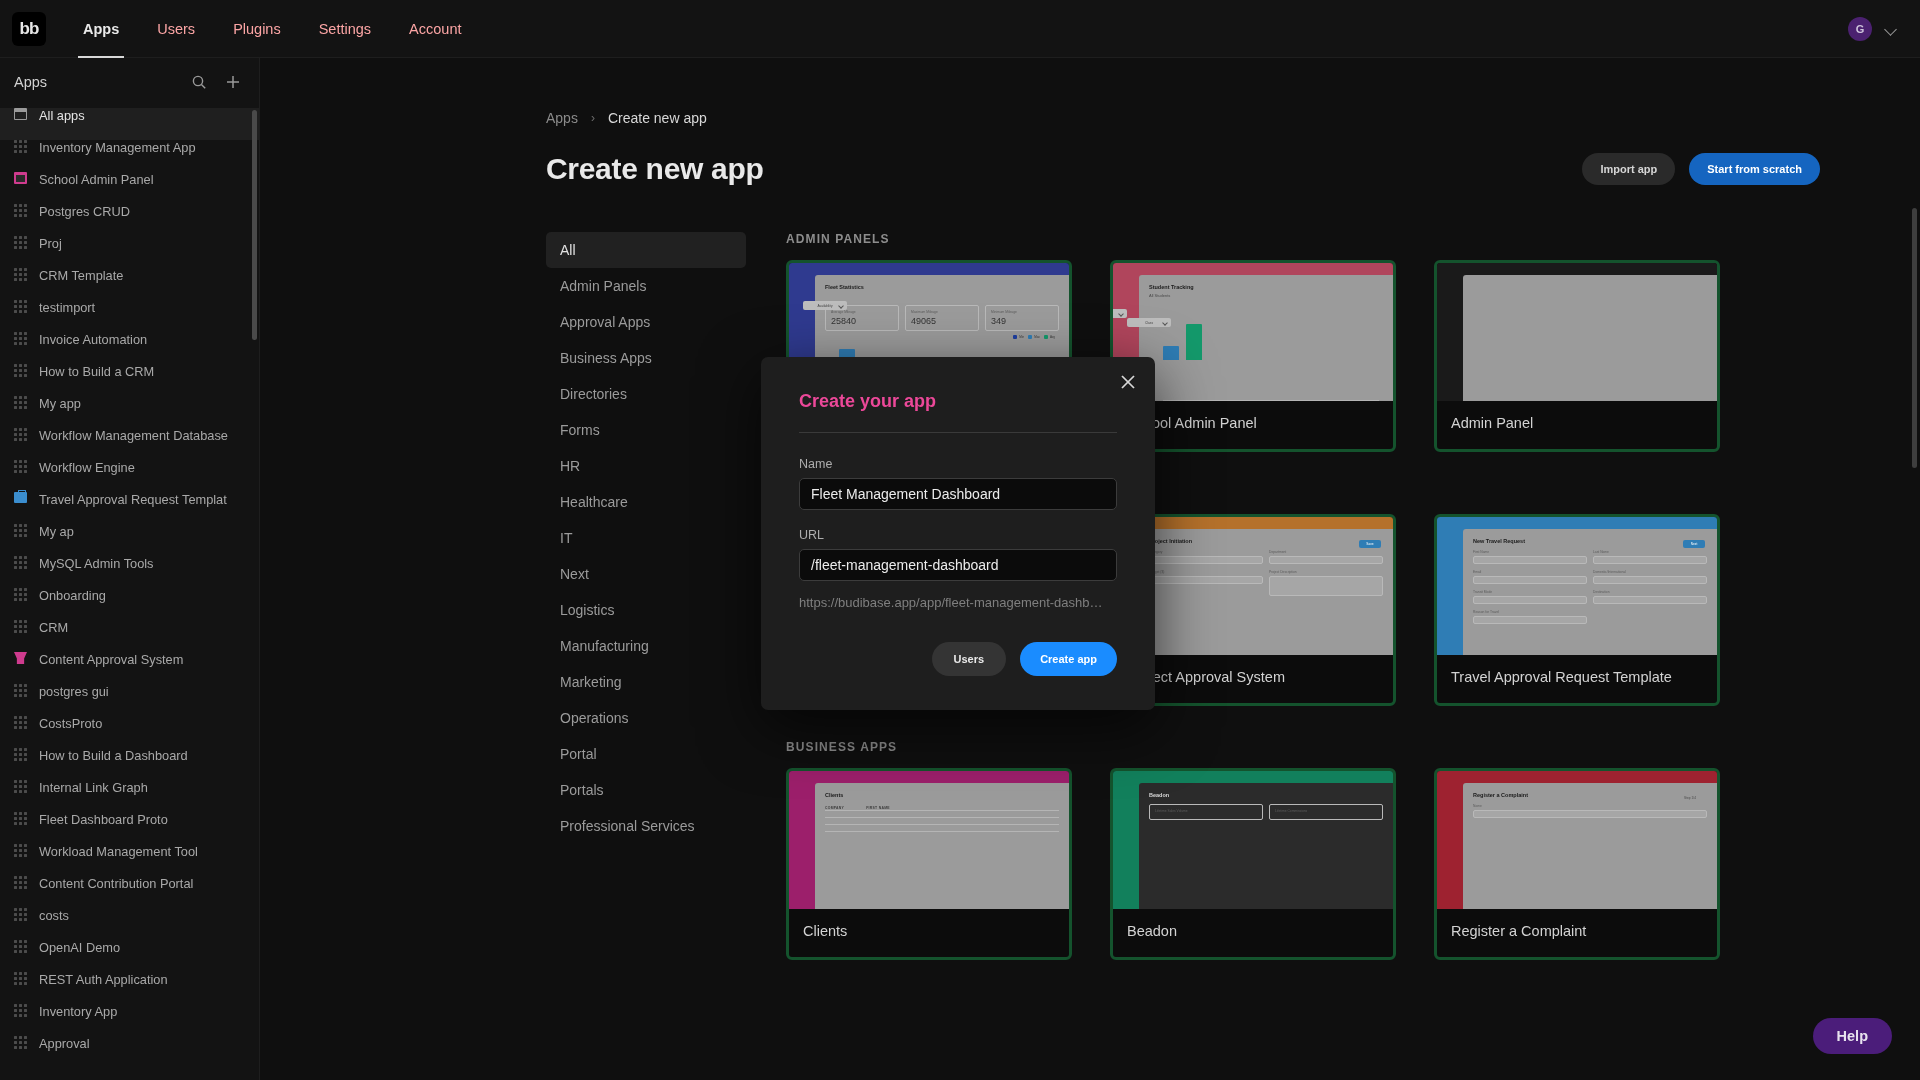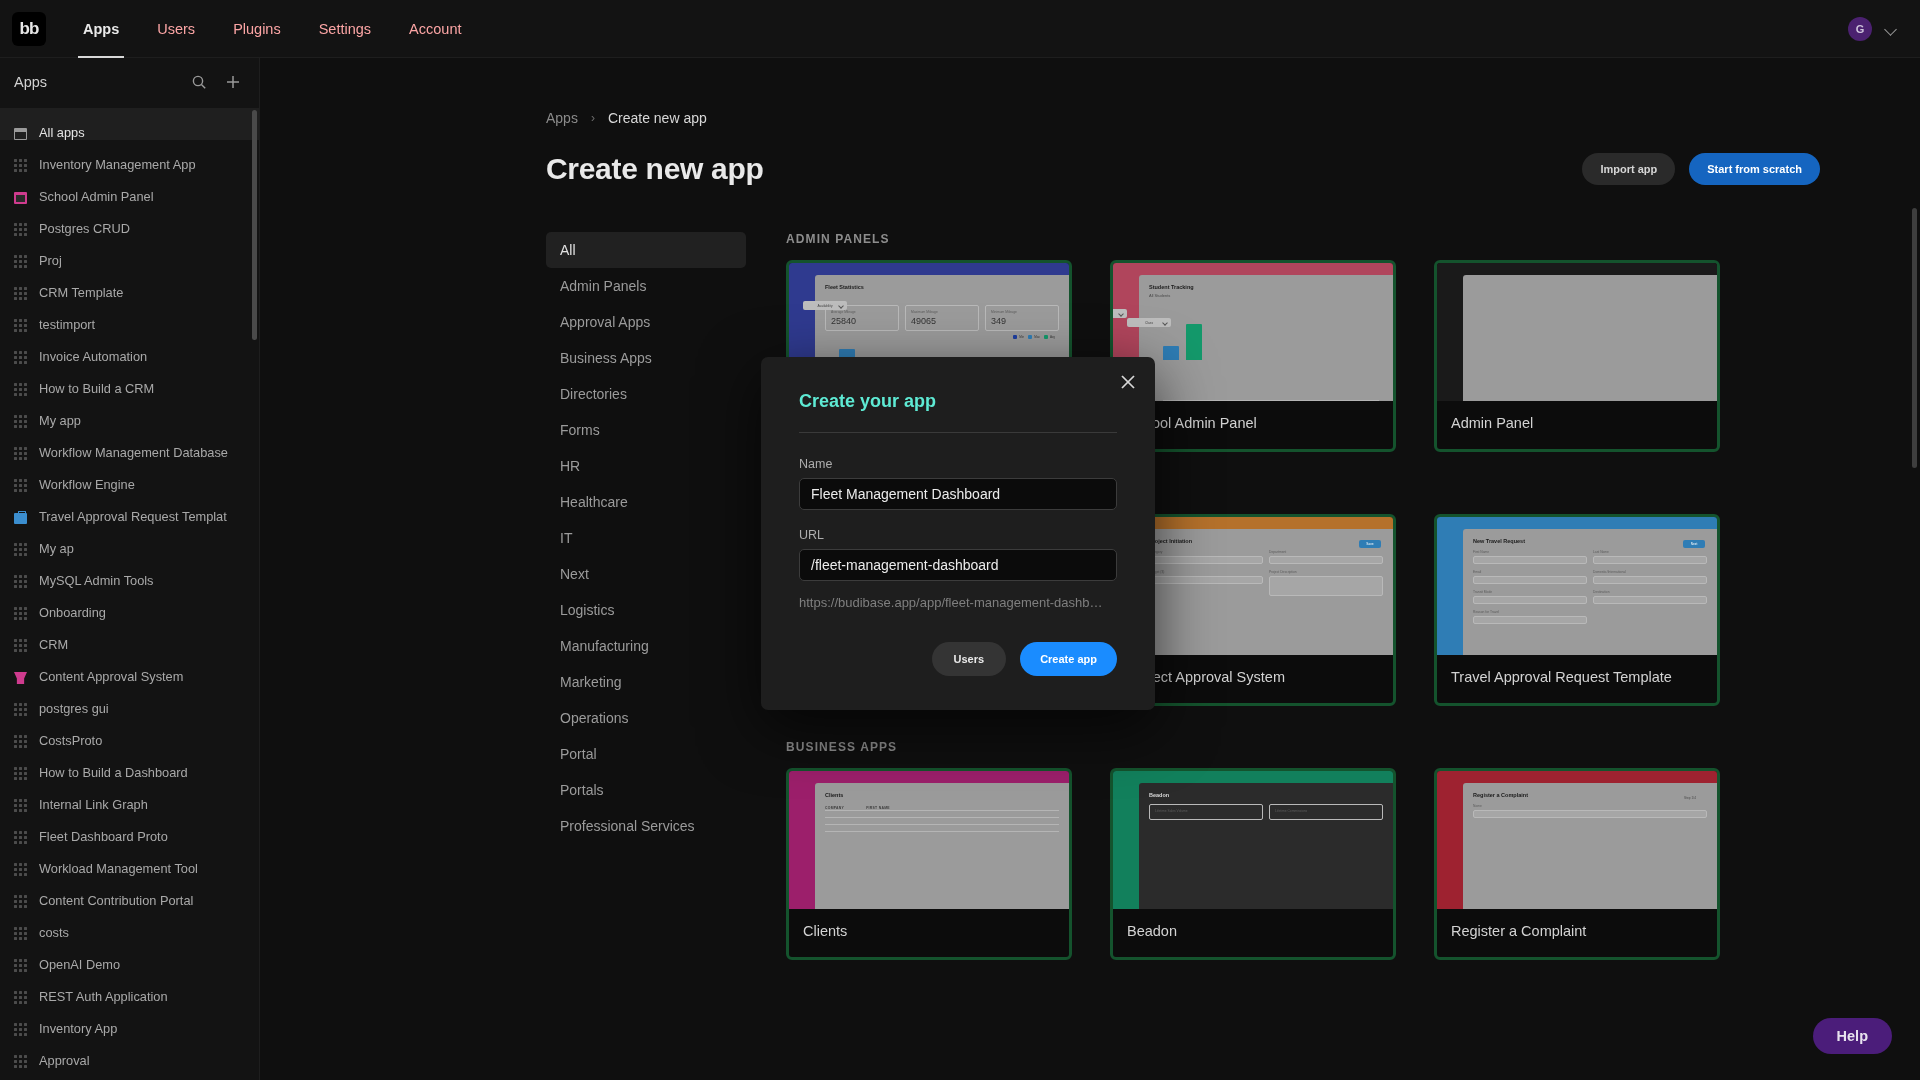--- a/index.html
+++ b/index.html
@@ -61,21 +61,21 @@
   }
   .sb-head {
     height:48px; display:flex; align-items:center;
     padding:0 18px 0 14px;
   }
   .sb-title { font-size:14.5px; color:#d2d2d2; }
   .sb-actions { margin-left:auto; display:flex; align-items:center; gap:18px; }
   .ic { width:16px; height:16px; display:block; cursor:pointer; }
   .sb-list { padding-top:2px; }
   .sb-item {
-    height:32px; display:flex; align-items:flex-end; gap:12px;
+    height:32px; display:flex; align-items:flex-start; gap:12px;
     padding-left:14px; cursor:pointer; font-size:12.8px; color:#a9a9a9;
   }
   .sb-item.active { background:#1f1f1f; color:#e4e4e4; }
   .icon-grid {
     width:13px; height:13px; flex:0 0 13px;
     display:grid; grid-template-columns:repeat(3,1fr); grid-template-rows:repeat(3,1fr);
     gap:2px;
   }
   .icon-grid i { background:#4c4c4c; border-radius:0.5px; display:block; }
   .icon-box {
@@ -187,21 +187,21 @@
   
   .modal-layer { position:absolute; inset:0; z-index:40; }
   .modal {
     position:absolute; left:761px; top:357px; width:394px;
     background:#1e1e1e; border-radius:7px; padding:26px 38px 34px;
     box-shadow:0 18px 60px rgba(0,0,0,.65);
   }
   .modal-close {
     position:absolute; right:16px; top:14px; width:22px; height:22px; cursor:pointer;
   }
-  .modal-title { font-size:18px; font-weight:700; color:#5eead4; margin-top:8px; }
+  .modal-title { font-size:18px; font-weight:700; color:#ec4899; margin-top:8px; }
   .modal-rule { height:1px; background:#3a3a3a; margin:20px 0 24px; }
   .fld-label { font-size:12.5px; color:#adadad; margin-bottom:7px; }
   .fld-input {
     width:100%; height:32px; background:#0b0b0b; border:1px solid #3c3c3c;
     border-radius:5px; color:#ececec; font-size:14px; padding:0 11px;
     font-family:"Liberation Sans", sans-serif;
   }
   .fld-gap { height:18px; }
   .url-hint { font-size:13px; color:#7f7f7f; margin-top:14px; }
   .modal-btns { display:flex; justify-content:flex-end; gap:14px; margin-top:32px; }

